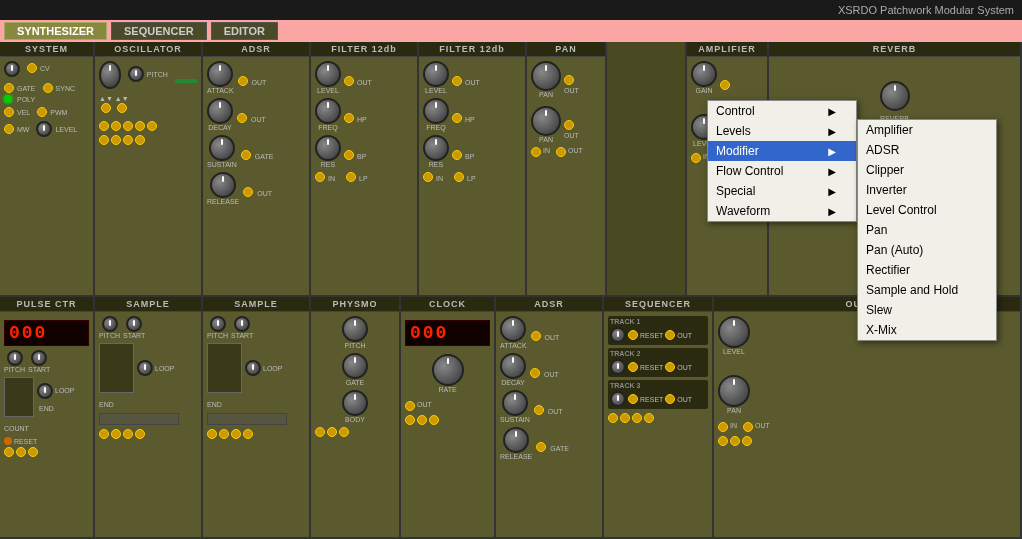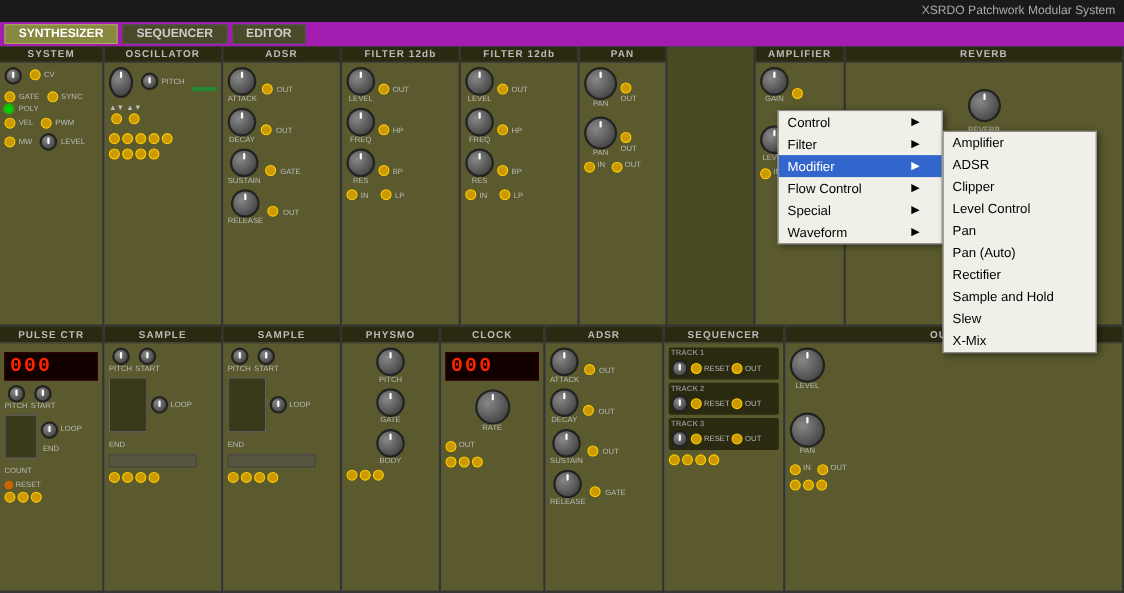--- a/index.html
+++ b/index.html
@@ -27,21 +27,21 @@
       color: #aaa;
       font-size: 11px;
       z-index: 10;
     }
 
     
     #topnav {
       position: absolute;
       top: 20px; left: 0; right: 0;
       height: 22px;
-      background: #a21caf;
+      background: #fca5a5;
       display: flex;
       align-items: center;
       gap: 4px;
       padding-left: 4px;
       z-index: 10;
     }
     .nav-tab {
       padding: 2px 12px;
       border: 1px solid #555;
       background: #4a4a2a;
@@ -799,21 +799,21 @@
   </div>
 
   <div id="dropdown-overlay">
 
     <div class="context-menu" style="left: 707px; top: 58px; width: 150px;">
       <div class="context-menu-item">
         <span>Control</span>
         <span class="arrow">▶</span>
       </div>
       <div class="context-menu-item">
-        <span>Filter</span>
+        <span>Levels</span>
         <span class="arrow">▶</span>
       </div>
       <div class="context-menu-item active">
         <span>Modifier</span>
         <span class="arrow">▶</span>
       </div>
       <div class="context-menu-item">
         <span>Flow Control</span>
         <span class="arrow">▶</span>
       </div>
@@ -824,20 +824,21 @@
       <div class="context-menu-item">
         <span>Waveform</span>
         <span class="arrow">▶</span>
       </div>
     </div>
 
     <div class="submenu" style="left: 857px; top: 77px; width: 135px;">
       <div class="submenu-item">Amplifier</div>
       <div class="submenu-item">ADSR</div>
       <div class="submenu-item">Clipper</div>
+      <div class="submenu-item">Inverter</div>
       <div class="submenu-item">Level Control</div>
       <div class="submenu-item">Pan</div>
       <div class="submenu-item">Pan (Auto)</div>
       <div class="submenu-item">Rectifier</div>
       <div class="submenu-item">Sample and Hold</div>
       <div class="submenu-item">Slew</div>
       <div class="submenu-item">X-Mix</div>
     </div>
 
   </div>

